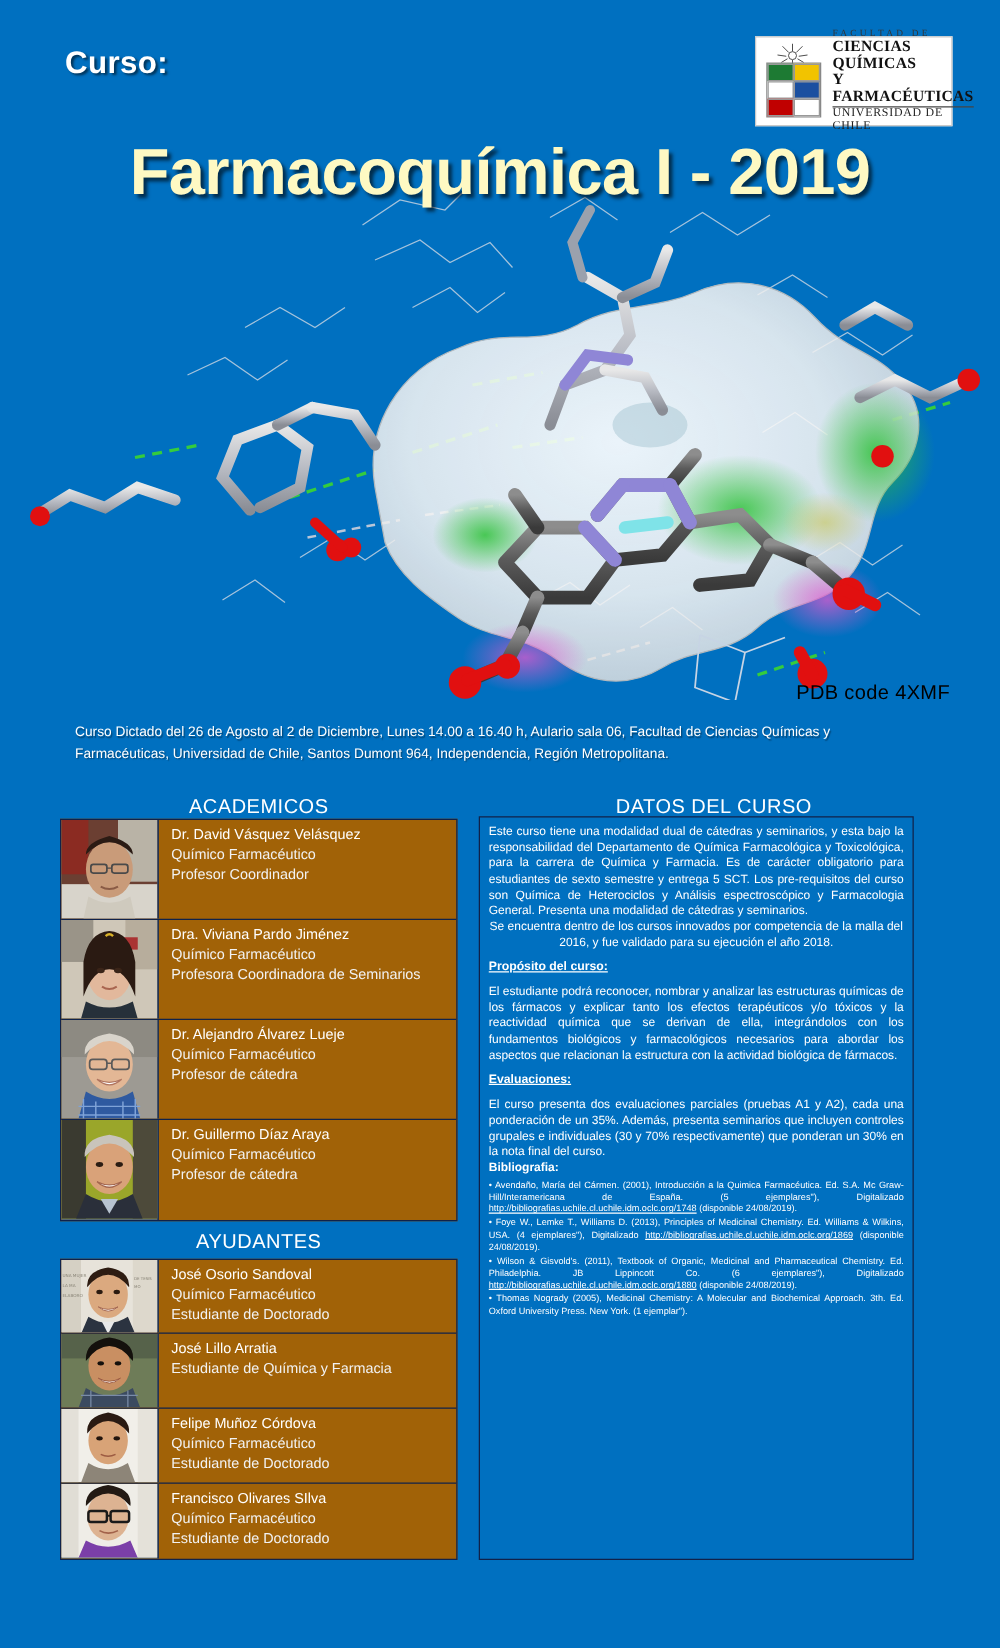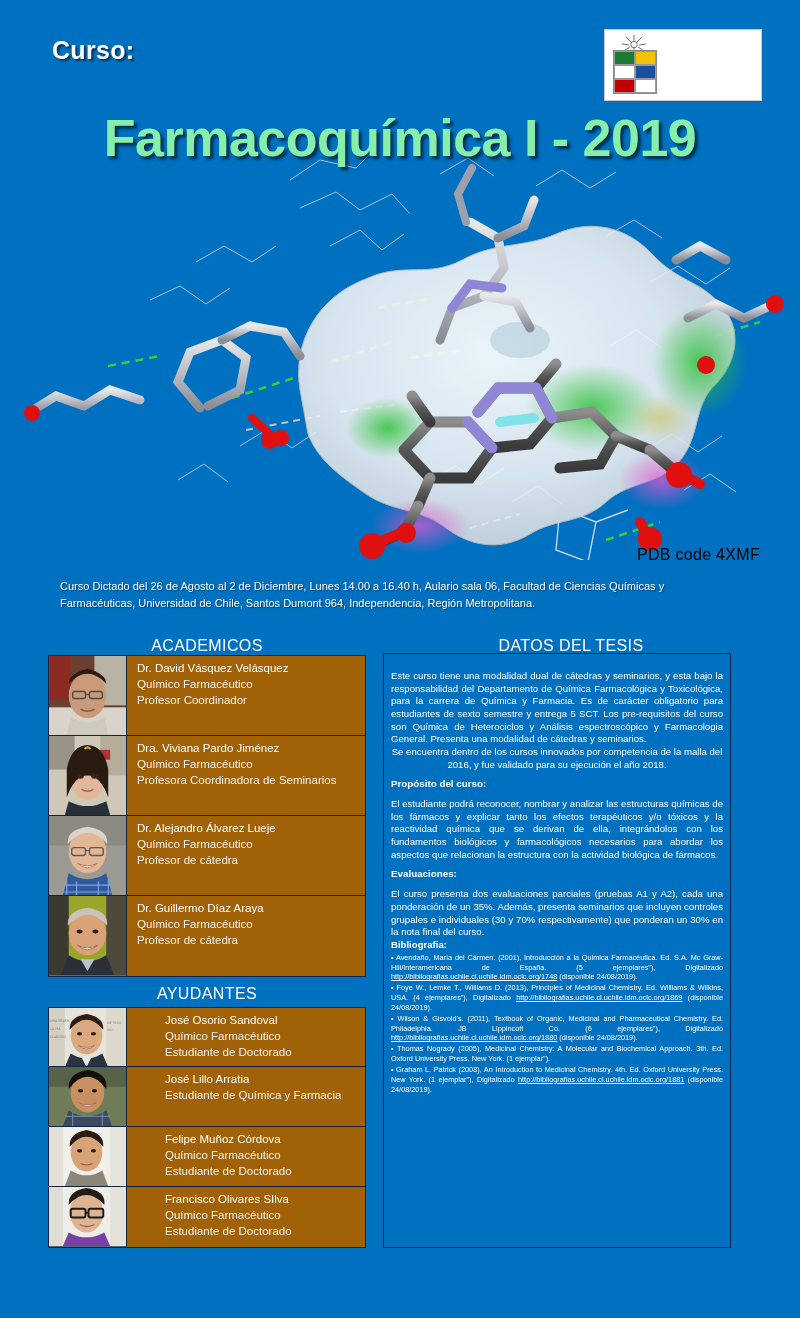--- a/index.html
+++ b/index.html
@@ -58,21 +58,21 @@
     font-family:"Liberation Serif", serif;
     font-size:9.5px; letter-spacing:.6px; color:#222;
     border-top:1px solid #444; margin-top:1px; padding-top:1px;
   }
 
   #main-title{
     position:absolute; left:0; top:108px; width:100%;
     text-align:center;
     font-size:52px; font-weight:bold;
     letter-spacing:-.5px;
-    color:#86efac;
+    color:#fef9c3;
     text-shadow:3px 3px 3px rgba(0,0,0,.6);
     font-family:"Liberation Sans", sans-serif;
     z-index:5;
   }
 
   
   #molecule{
     position:absolute; left:0; top:150px; width:800px; height:410px;
     z-index:1;
   }
@@ -108,53 +108,53 @@
   #academicos-box{ left:48px; top:655px; width:318px; height:322px; }
   #ayudantes-box { left:48px; top:1007px; width:318px; height:241px; }
 
   .person-row{
     display:flex; align-items:stretch;
     border-bottom:1.5px solid #10224a;
     height:80px;
     overflow:hidden;
   }
   .person-row:last-child{ border-bottom:none; }
-  #ayudantes-box .person-row{ height:60px;gap:28px; }
+  #ayudantes-box .person-row{ height:60px; }
   #ayudantes-box .person-row:nth-child(1){ height:59px; }
 
   .person-photo{
     flex:0 0 78px; width:78px;
     border-right:1.5px solid #10224a;
     position:relative; overflow:hidden;
     background:#5a6a74;
   }
   .person-photo .face{ position:absolute; inset:0; }
   .person-info{
     flex:1; padding:5px 8px 0 10px;
     font-size:11.5px; line-height:1.38;
     color:#f2f2f2;
   }
   .person-info .nm{ color:#ffffff; }
 
   
   #datos-box{
     position:absolute; left:383px; top:653px; width:348px; height:595px;
     border:1.5px solid #10224a;
-    padding:16px 7px 4px 7px;
+    padding:6px 7px 4px 7px;
     overflow:hidden;
   }
   #datos-box p{
     margin:0;
     font-size:9.6px; line-height:1.32;
     text-align:justify;
     color:#ffffff;
   }
   #datos-box .subh{
     margin:7px 0 0 0;
-    font-size:9.8px; font-weight:bold;
+    font-size:9.8px; font-weight:bold;text-decoration:underline;
   }
   #datos-box .gap{ height:7px; }
   #biblio-head{ font-size:8.3px; font-weight:bold; margin-top:9px; }
   .biblio-item{
     font-size:7.3px; line-height:1.35; text-align:justify;
     margin-top:1px;
   }
   .biblio-item .u{ text-decoration:underline; }
 </style>
 </head>
@@ -178,20 +178,26 @@
       <circle cx="13" cy="10.5" r="3.2" fill="#fff" stroke="#333" stroke-width="0.7"></circle>
     </svg>
     <div class="shield">
       <div class="sq-a"></div>
         <div class="sq-b"></div>
       <div class="sq-c"></div>
         <div class="sq-d"></div>
       <div class="sq-e"></div>
         <div class="sq-f"></div>
     </div>
+  </div>
+  <div id="logo-text">
+    <div class="l1">FACULTAD DE</div>
+    <div class="l2">CIENCIAS QUÍMICAS</div>
+    <div class="l3">Y FARMACÉUTICAS</div>
+    <div class="l4">UNIVERSIDAD DE CHILE</div>
   </div>
 </div>
 
 <svg id="molecule" viewBox="0 0 800 410">
   <defs>
     <radialGradient id="surfGrad" cx="45%" cy="40%" r="70%">
       <stop offset="0%" stop-color="#ffffff" stop-opacity="0.97"></stop>
       <stop offset="55%" stop-color="#f4f4f4" stop-opacity="0.93"></stop>
       <stop offset="100%" stop-color="#d8d8d8" stop-opacity="0.88"></stop>
     </radialGradient>
@@ -336,21 +342,21 @@
     <polyline points="596,372 628,360"></polyline>
   </g>
 </svg>
 
 <div id="pdb-code">PDB code  4XMF</div>
 
 <div id="schedule">Curso Dictado del 26 de Agosto al 2 de Diciembre, Lunes 14.00 a 16.40 h, Aulario sala 06, Facultad de Ciencias Químicas y Farmacéuticas, Universidad de Chile, Santos Dumont 964, Independencia, Región Metropolitana.</div>
 
 <div class="sec-head" id="head-academicos">ACADEMICOS</div>
 <div class="sec-head" id="head-ayudantes">AYUDANTES</div>
-<div class="sec-head" id="head-datos">DATOS DEL TESIS</div>
+<div class="sec-head" id="head-datos">DATOS DEL CURSO</div>
 
 <div class="people-box" id="academicos-box">
 
   <div class="person-row">
     <div class="person-photo">
       <svg class="face" viewBox="0 0 78 80" preserveAspectRatio="xMidYMid slice">
         <rect width="78" height="80" fill="#6b3f32"></rect>
         <rect x="0" y="0" width="22" height="44" fill="#8b2b22"></rect>
         <rect x="46" y="0" width="32" height="50" fill="#b9b3a6"></rect>
         <rect x="0" y="52" width="78" height="28" fill="#d8d4cb"></rect>
@@ -556,16 +562,15 @@
 
   <p class="subh">Evaluaciones:</p>
   <div class="gap"></div>
   <p>El curso presenta dos evaluaciones parciales (pruebas A1 y A2), cada una ponderación de un 35%. Además, presenta seminarios que incluyen controles grupales e individuales (30 y 70% respectivamente) que ponderan un 30% en la nota final del curso.</p>
 
   <p id="biblio-head">Bibliografia:</p>
   <div class="biblio-item">• Avendaño, María del Cármen. (2001), Introducción a la Quimica Farmacéutica. Ed. S.A. Mc Graw-Hill/Interamericana de España. (5 ejemplares"), Digitalizado <span class="u">http://bibliografias.uchile.cl.uchile.idm.oclc.org/1748</span> (disponible 24/08/2019).</div>
   <div class="biblio-item">• Foye W., Lemke T., Williams D. (2013), Principles of Medicinal Chemistry. Ed. Williams &amp; Wilkins, USA. (4 ejemplares"), Digitalizado <span class="u">http://bibliografias.uchile.cl.uchile.idm.oclc.org/1869</span> (disponible 24/08/2019).</div>
   <div class="biblio-item">• Wilson &amp; Gisvold's. (2011), Textbook of Organic, Medicinal and Pharmaceutical Chemistry. Ed. Philadelphia. JB Lippincott Co. (6 ejemplares"), Digitalizado <span class="u">http://bibliografias.uchile.cl.uchile.idm.oclc.org/1880</span>  (disponible 24/08/2019).</div>
   <div class="biblio-item">• Thomas Nogrady (2005), Medicinal Chemistry: A Molecular and Biochemical Approach. 3th. Ed. Oxford University Press. New York. (1 ejemplar").</div>
-  <div class="biblio-item">• Graham L. Patrick (2008), An Introduction to Medicinal Chemistry. 4th. Ed. Oxford University Press. New York. (1 ejemplar"), Digitalizado <span class="u">http://bibliografias.uchile.cl.uchile.idm.oclc.org/1881</span> (disponible 24/08/2019).</div>
 </div>
 
 <div id="main-title">Farmacoquímica I - 2019</div>
 
 </body></html>

